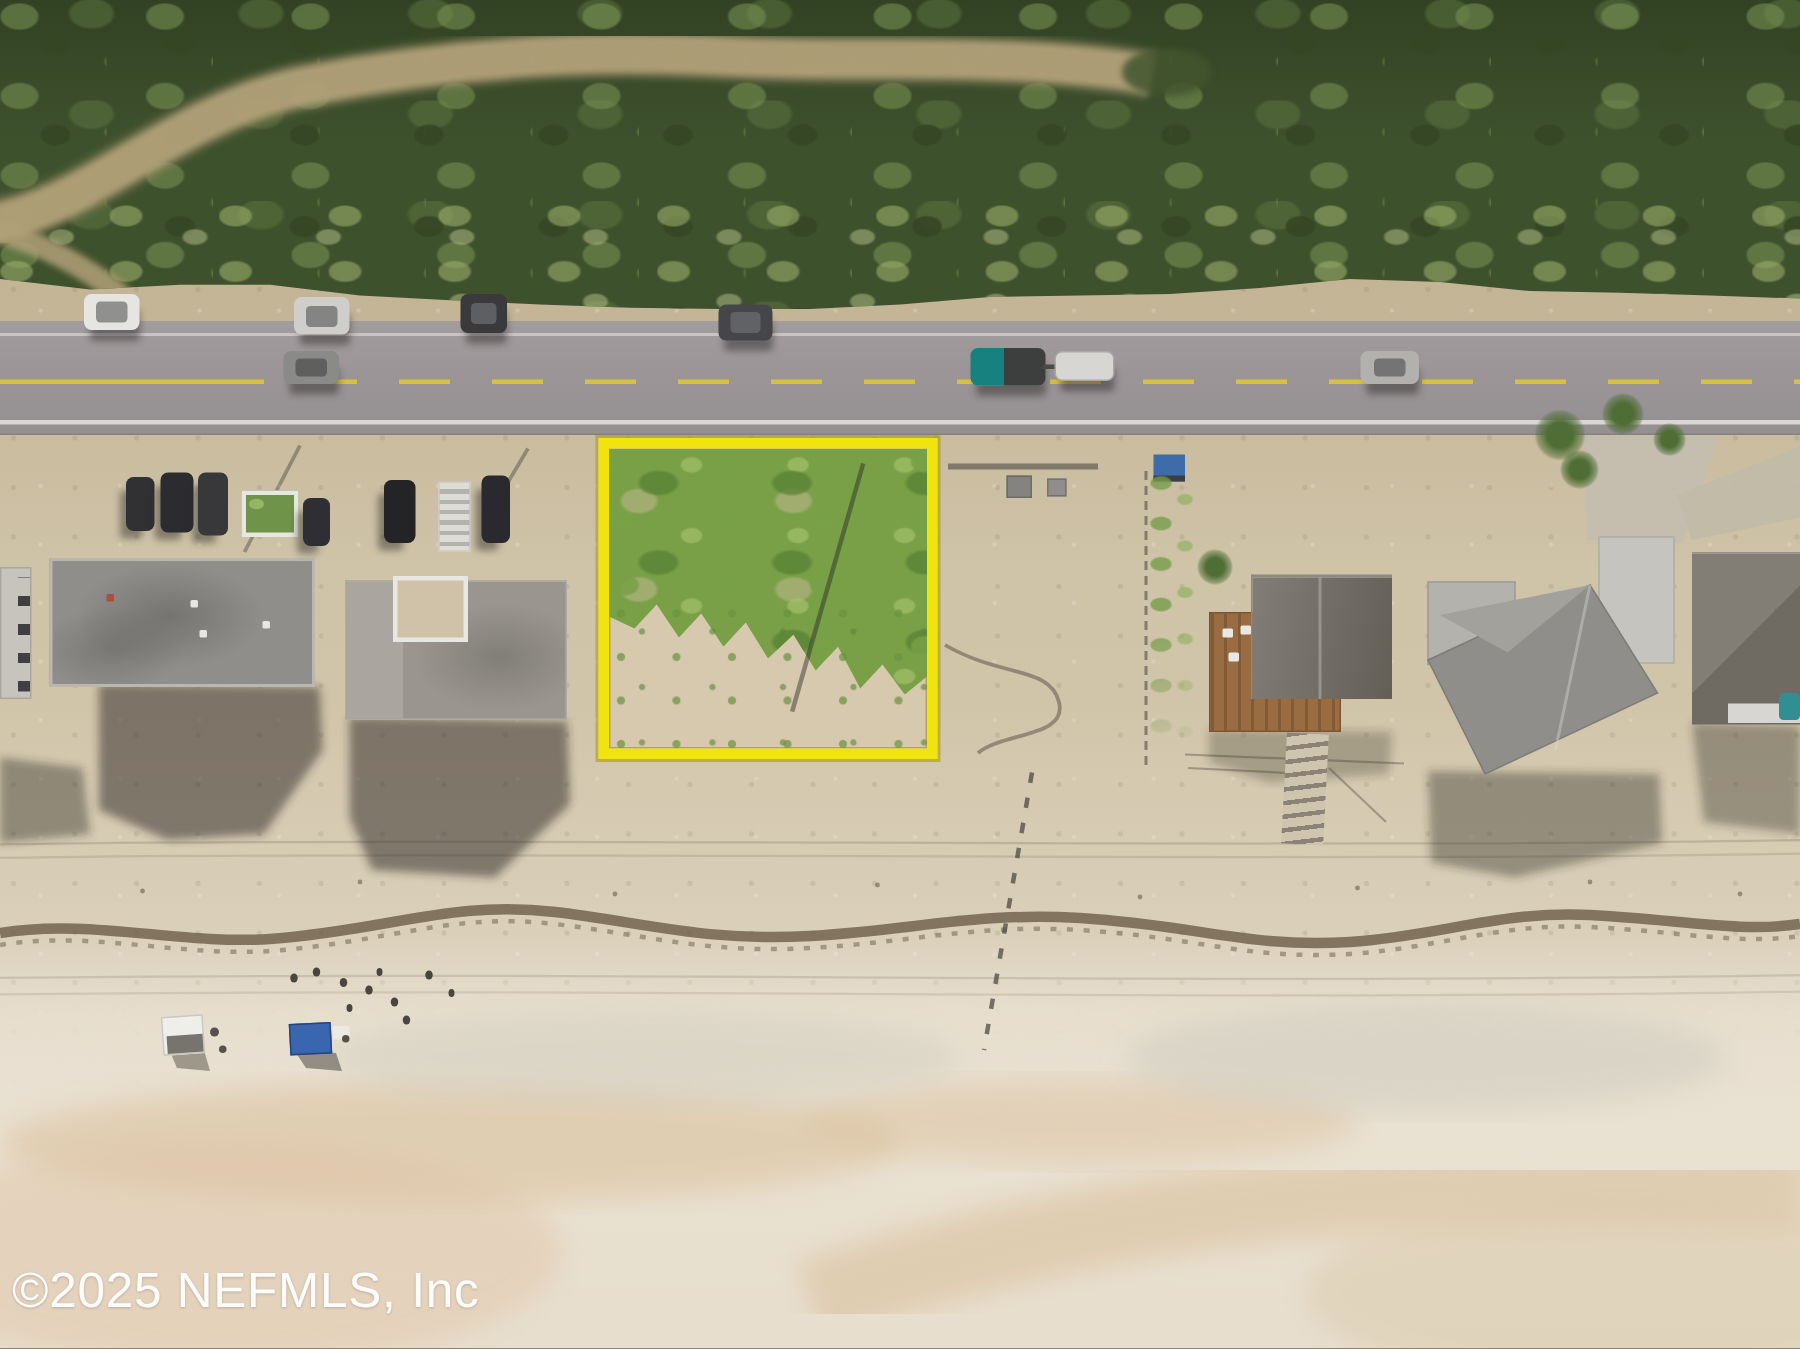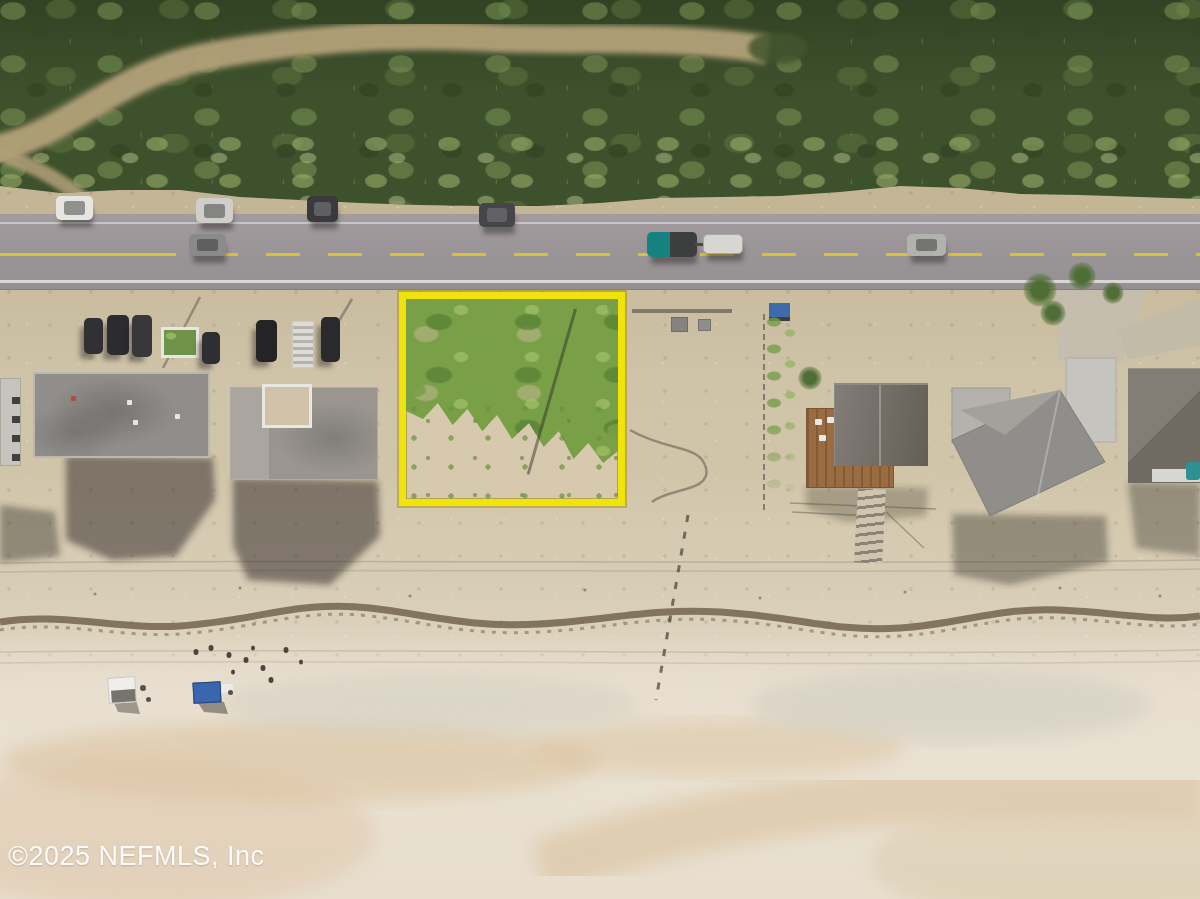--- a/index.html
+++ b/index.html
@@ -202,21 +202,21 @@
     border:1px solid #c9c7c1;transform:rotate(-4deg);}
   .canopy-white .dark-half{left:2px;top:12px;width:24px;height:12px;background:#77746e;}
   .canopy-blue{left:193px;top:682px;width:28px;height:21px;background:var(--canopy-blue,#3a66b0);
     border:1px solid #27457a;transform:rotate(-3deg);}
   .beach-dot{width:6px;height:6px;border-radius:50%;background:#56524a;}
   .white-table{left:222px;top:684px;width:11px;height:9px;background:#eceae4;border-radius:1px;}
 
   
   .watermark{
     left:8px;top:841px;color:var(--watermark-color,#fff);
-    font-size:27px;letter-spacing:.5px;opacity:.95;
+    font-size:33px;letter-spacing:.5px;opacity:.95;
     text-shadow:0 1px 2px rgba(60,55,50,.25);
     font-family:"Liberation Sans",sans-serif;
   }
 </style>
 </head>
 <body>
 
 <div class="photo">
 
   <div class="base-sand"></div>

